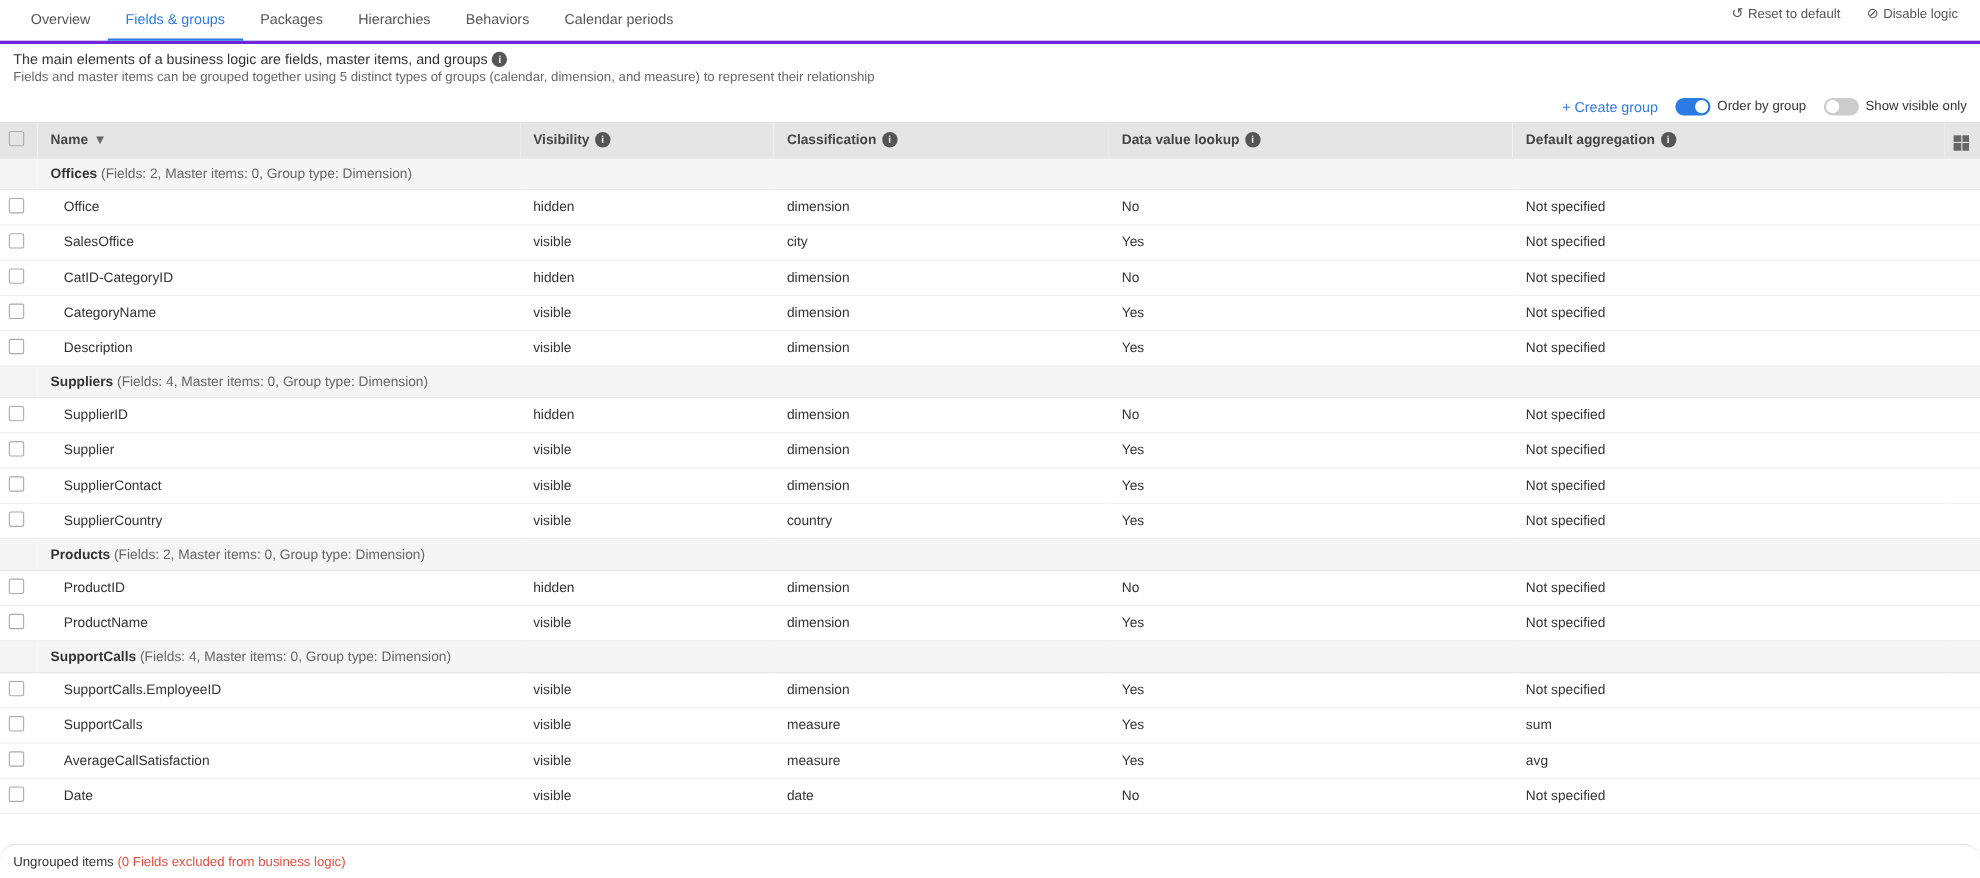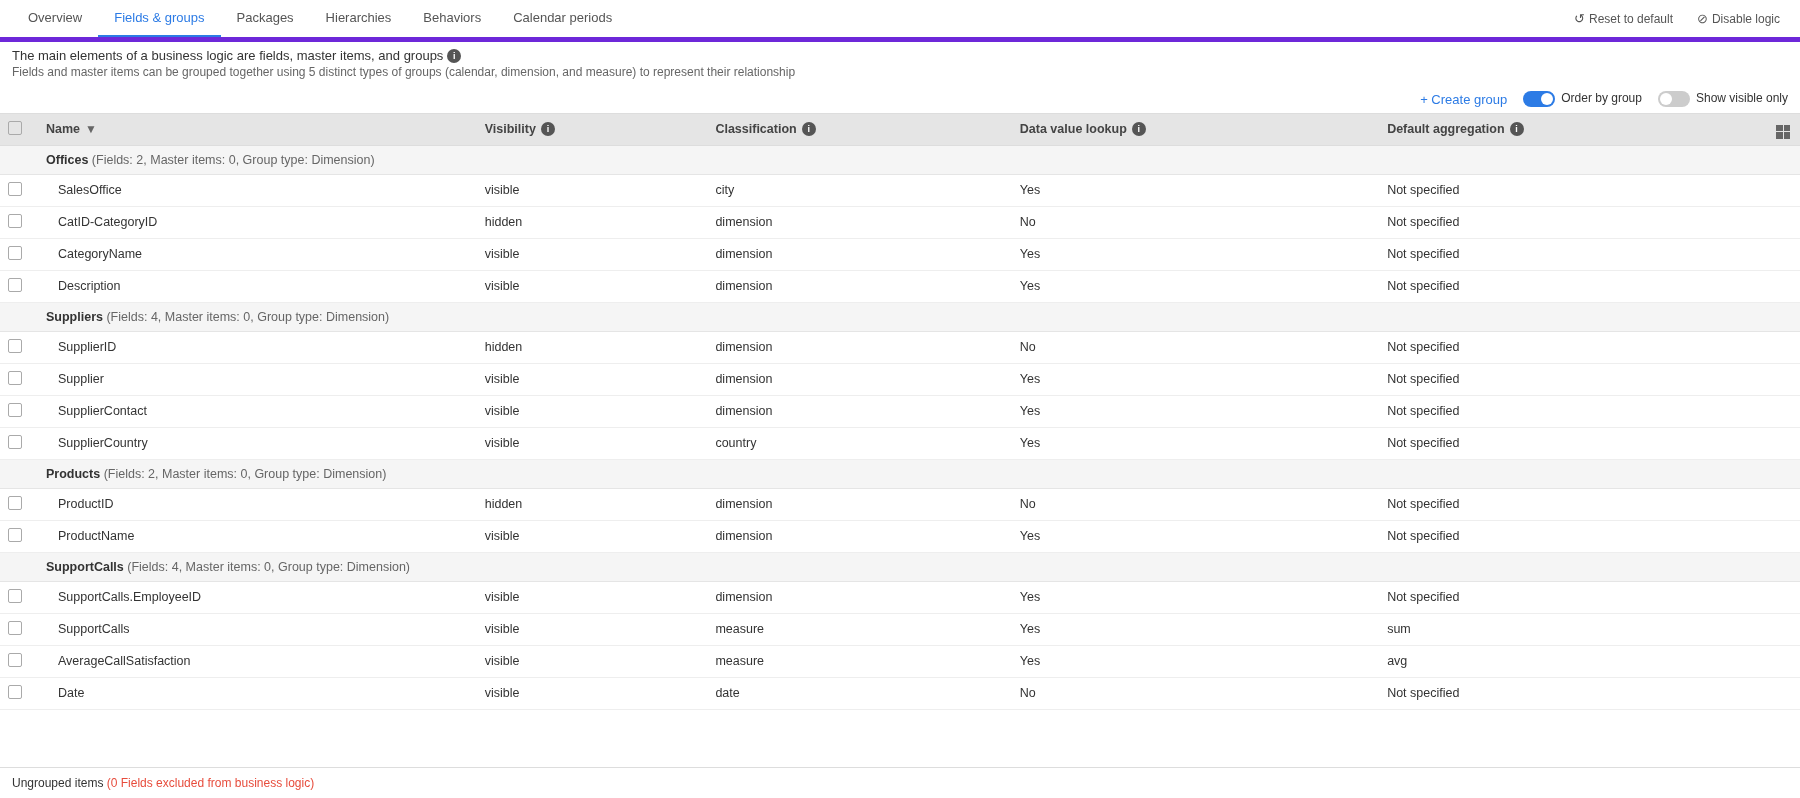--- a/index.html
+++ b/index.html
@@ -40,36 +40,36 @@
     
     .cb { width: 14px; height: 14px; border: 1.5px solid #aaa; border-radius: 2px; display: inline-block; }
 
     
     .info-icon { display: inline-flex; align-items: center; justify-content: center; width: 14px; height: 14px; background: #555; color: white; border-radius: 50%; font-size: 9px; font-weight: bold; cursor: pointer; }
 
     
     .filter-icon { color: #666; font-size: 12px; cursor: pointer; }
 
     
-    .bottom-bar { position: fixed; bottom: 0; left: 0; right: 0; padding: 8px 12px; border-top: 1px solid #ddd; background: #fff; font-size: 12px; }
+    .bottom-bar { position: fixed; bottom: 0; left: 0; right: 0; padding: 8px 12px; border-top: 1px solid #ddd; background: #fff; font-size: 12px; border-radius: 15px; }
     .ungrouped-count { color: #e74c3c; }
 
     
     .grid-icon { display: inline-grid; grid-template-columns: 1fr 1fr; gap: 1px; width: 14px; height: 14px; cursor: pointer; }
     .grid-icon span { background: #666; display: block; }
 
     
     .table-container::-webkit-scrollbar { width: 8px; }
     .table-container::-webkit-scrollbar-track { background: #f1f1f1; }
     .table-container::-webkit-scrollbar-thumb { background: #ccc; border-radius: 4px; }
   </style>
 </head>
 <body>
 
-<div style="display:flex; align-items:center; justify-content:space-between; border-bottom:5px solid #6d28d9; padding: 0 12px;">
+<div style="display:flex; align-items:flex-start; justify-content:space-between; border-bottom:3px solid #6d28d9; padding: 0 12px;">
   <div style="display:flex;">
     <div id="nav-tabs-container" style="display: flex;">
         <div class="nav-tab">Overview</div>
         <div class="nav-tab active">Fields &amp; groups</div>
         <div class="nav-tab">Packages</div>
         <div class="nav-tab">Hierarchies</div>
         <div class="nav-tab">Behaviors</div>
         <div class="nav-tab">Calendar periods</div>
       </div>
   </div>
@@ -154,20 +154,29 @@
         </th>
       </tr>
     </thead>
     <tbody id="table-body">
         <tr class="group-header">
           <td></td>
           <td colspan="6"><span>Offices</span><span class="group-meta"> (Fields: 2, Master items: 0, Group type: Dimension)</span></td>
         </tr>
         <tr class="data-row">
       <td class="checkbox-col"><span class="cb"></span></td>
+      <td class="field-name">Office</td>
+      <td>hidden</td>
+      <td>dimension</td>
+      <td>No</td>
+      <td>Not specified</td>
+      <td></td>
+    </tr>
+        <tr class="data-row">
+      <td class="checkbox-col"><span class="cb"></span></td>
       <td class="field-name">SalesOffice</td>
       <td>visible</td>
       <td>city</td>
       <td>Yes</td>
       <td>Not specified</td>
       <td></td>
     </tr>
         <tr class="data-row">
       <td class="checkbox-col"><span class="cb"></span></td>
       <td class="field-name">CatID-CategoryID</td>

